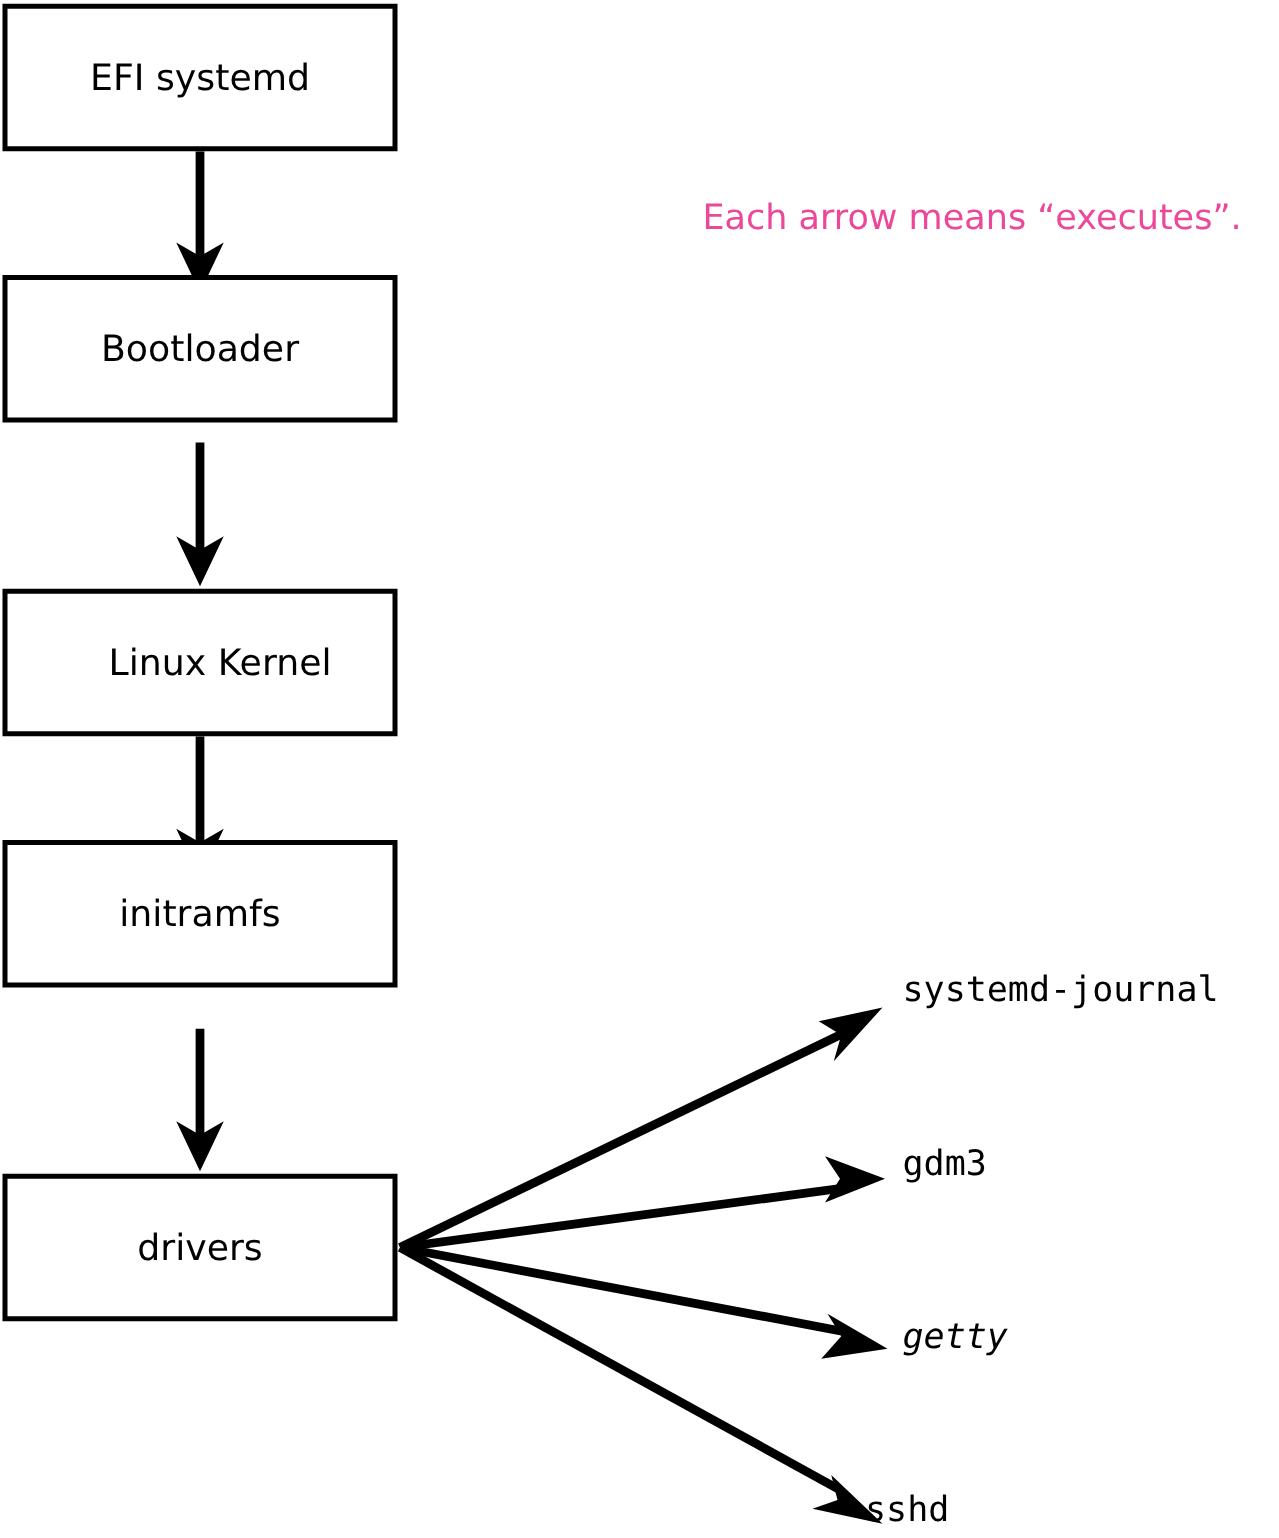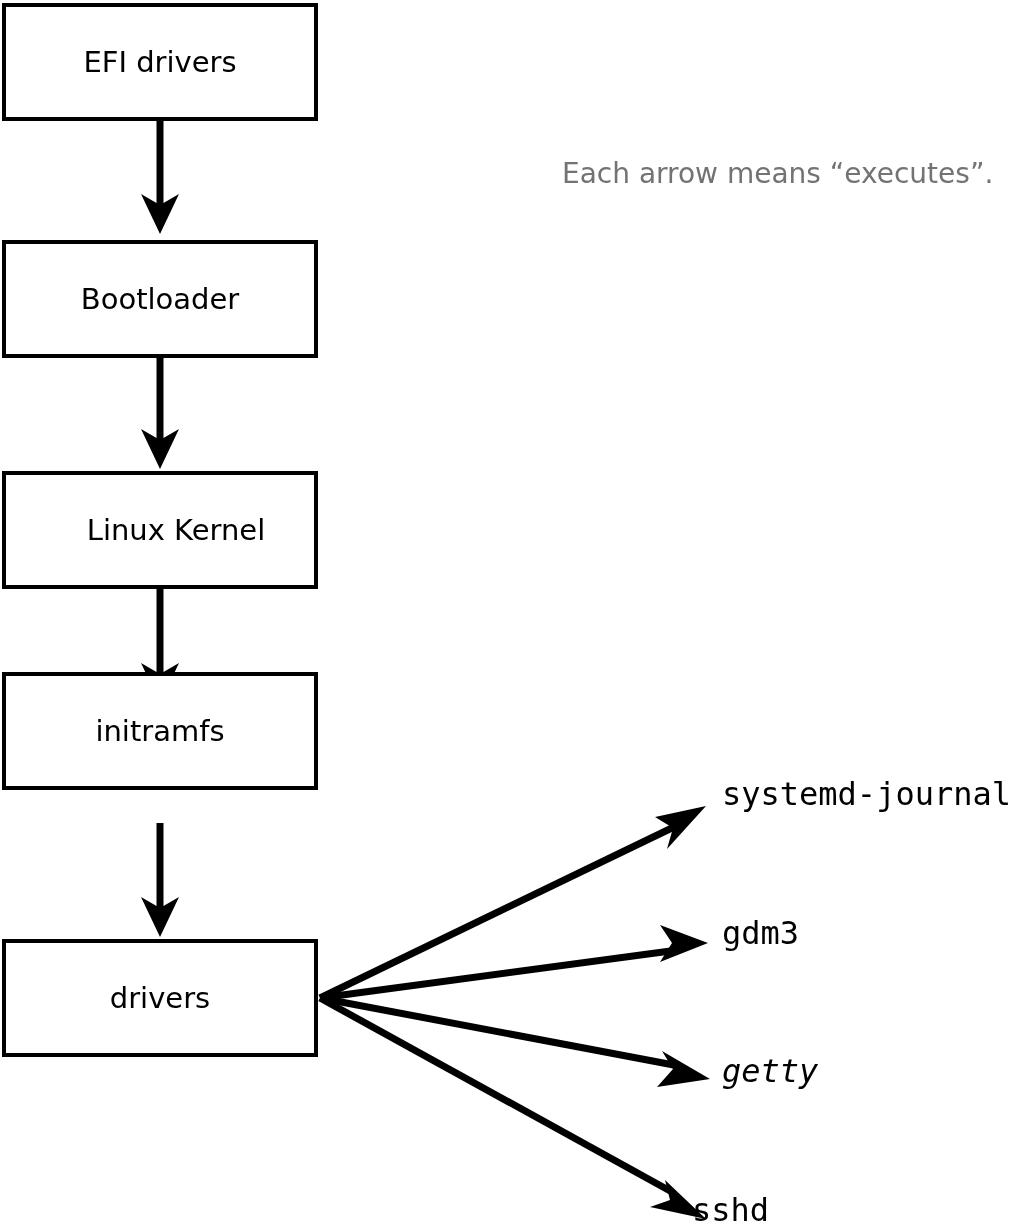--- a/index.html
+++ b/index.html
@@ -45,28 +45,28 @@
     line-height: 1;
     letter-spacing: 0px;
     white-space: nowrap;
   }
   .caption {
     position: absolute;
     left: 562px;
     top: 160px;
     font-family: "DejaVu Sans", sans-serif;
     font-size: 28px;
-    color: #737373;
+    color: #ec4899;
     white-space: nowrap;
     line-height: 1;
   }
   .service-label {
     position: absolute;
     font-family: "DejaVu Sans Mono", monospace;
-    font-size: 32px;
+    font-size: 28px;
     color: #000000;
     white-space: nowrap;
     line-height: 1;
   }
 </style>
 </head>
 <body>
 
 <div id="canvas">
 
@@ -101,24 +101,24 @@
       <line x1="320" y1="998" x2="679" y2="1066" stroke="#000000" stroke-width="7"></line>
       <path d="M 710 1079 L 662 1051 L 673 1069 L 657 1087 Z" fill="#000000"></path>
     </g>
     <g>
       <line x1="320" y1="998" x2="672" y2="1192" stroke="#000000" stroke-width="7"></line>
       <path d="M 706 1219 L 665 1180 L 670 1200 L 650 1207 Z" fill="#000000"></path>
     </g>
   </svg>
 
   <div class="stage-box" style="top:3px;">
-    <span class="stage-label">EFI drivers</span>
+    <span class="stage-label">EFI systemd</span>
   </div>
 
-  <div class="stage-box" style="top:240px;">
+  <div class="stage-box" style="top:220px;">
     <span class="stage-label">Bootloader</span>
   </div>
 
   <div class="stage-box" style="top:471px;padding-left:32px;">
     <span class="stage-label">Linux Kernel</span>
   </div>
 
   <div class="stage-box" style="top:672px;">
     <span class="stage-label">initramfs</span>
   </div>

